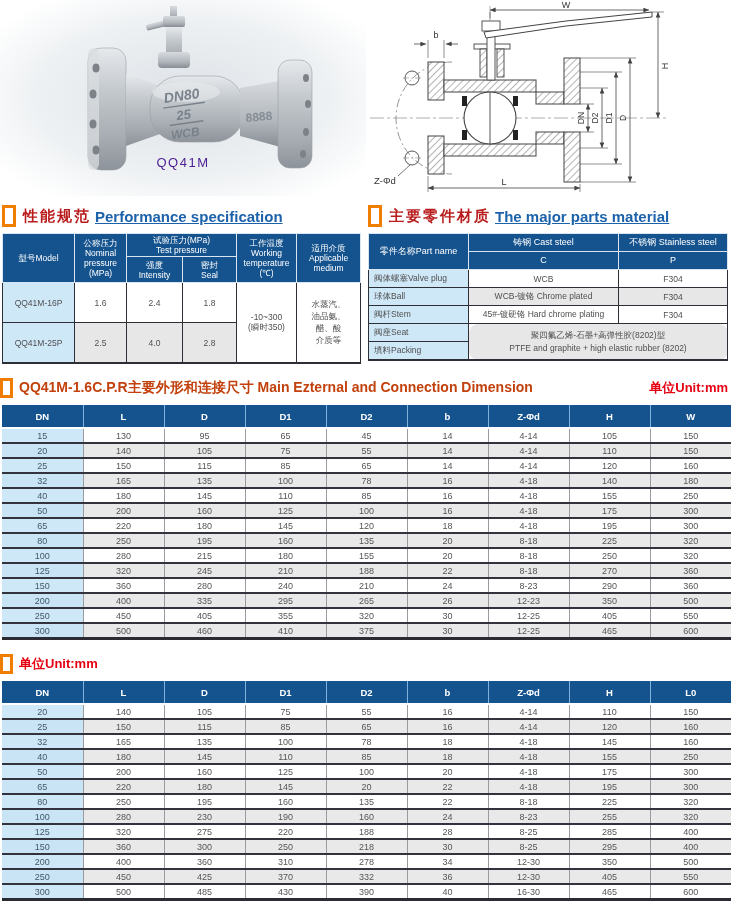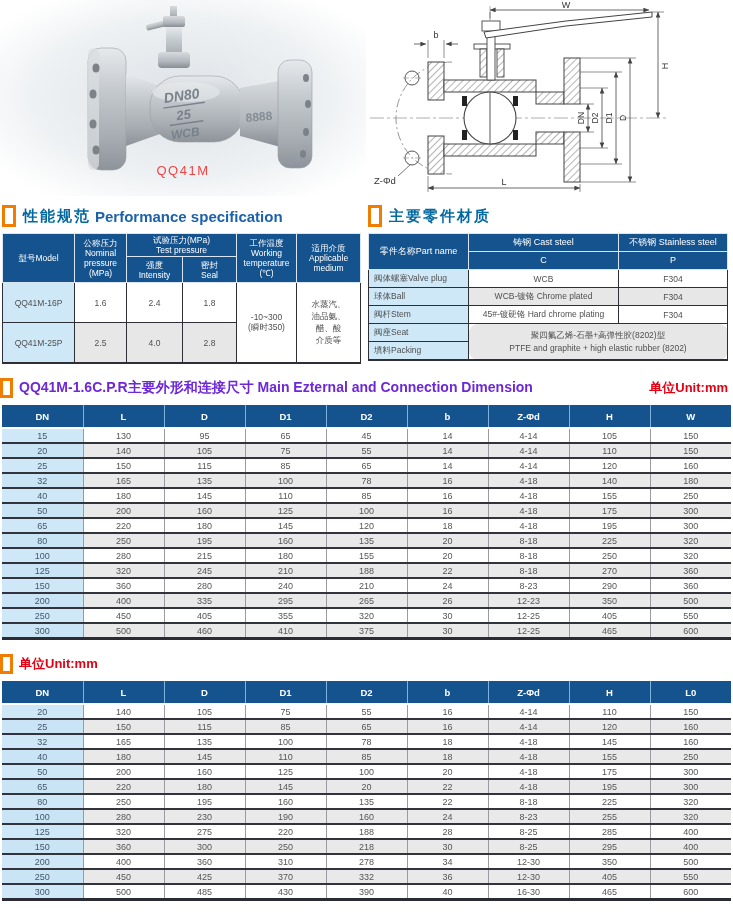--- a/index.html
+++ b/index.html
@@ -4,32 +4,32 @@
 <style>
   html,body{margin:0;padding:0;background:#fff;}
   body{width:733px;height:913px;overflow:hidden;font-family:"Liberation Sans",sans-serif;}
   figure{margin:0;}
   svg text{font-family:"Liberation Sans",sans-serif;}
 
   
   .top-row{display:flex;height:196px;}
   .photo-fig{width:366px;position:relative;}
   .draw-fig{width:367px;position:relative;}
-  .photo-caption{position:absolute;left:0;right:0;bottom:18px;text-align:center;
-    font-size:13px;color:#ef4444;letter-spacing:1.5px;}
+  .photo-caption{position:absolute;left:0;right:0;bottom:26px;text-align:center;
+    font-size:13px;color:#4c1d95;letter-spacing:1.5px;}
 
   
   .sec-h{display:flex;align-items:center;margin:9px 0 6px 0;}
   .sec-icon{width:8px;height:16px;border:3px solid #f07c00;background:#fff;flex:none;margin-right:7px;}
-  .sec-h .t-zh{color:#0369a1;font-weight:bold;font-size:15px;letter-spacing:2px;margin-right:4px;}
-  .sec-h .t-en{color:#1b62ab;font-weight:bold;font-size:15px;}
+  .sec-h .t-zh{color:#b91c1c;font-weight:bold;font-size:15px;letter-spacing:2px;margin-right:4px;}
+  .sec-h .t-en{color:#1b62ab;font-weight:bold;font-size:15px;text-decoration:underline;}
 
   .dim-h{display:flex;align-items:center;margin:14px 2px 7px 0;}
   .dim-icon{width:7px;height:14px;border:3px solid #f07c00;background:#fff;flex:none;margin-right:6px;}
-  .dim-title{color:#6d28d9;font-weight:bold;font-size:14px;flex:1;}
+  .dim-title{color:#c2410c;font-weight:bold;font-size:14px;flex:1;}
   .dim-unit{color:#e60012;font-weight:bold;font-size:13px;margin-right:3px;}
 
   
   .mid-row{display:flex;}
   .mid-col{padding:0 2px;}
   .mid-col.left{width:362px;}
   .mid-col.right{width:363px;}
 
   .spec-table,.mat-table{border-collapse:collapse;table-layout:fixed;border-bottom:2px solid #2e2e36;}
   .spec-table{width:358px;}
@@ -291,20 +291,21 @@
           <td class="alt">2.8</td>
         </tr>
       </tbody>
     </table>
   </div>
 
   <div class="mid-col right">
     <div class="sec-h">
       <span class="sec-icon"></span>
       <span class="t-zh">主要零件材质</span>
+      <span class="t-en">The major parts material</span>
     </div>
     <table class="mat-table">
       <colgroup>
         <col style="width:100px">
           <col style="width:150px">
           <col style="width:109px">
       </colgroup>
       <thead>
         <tr>
           <th rowspan="2">零件名称Part name</th>

